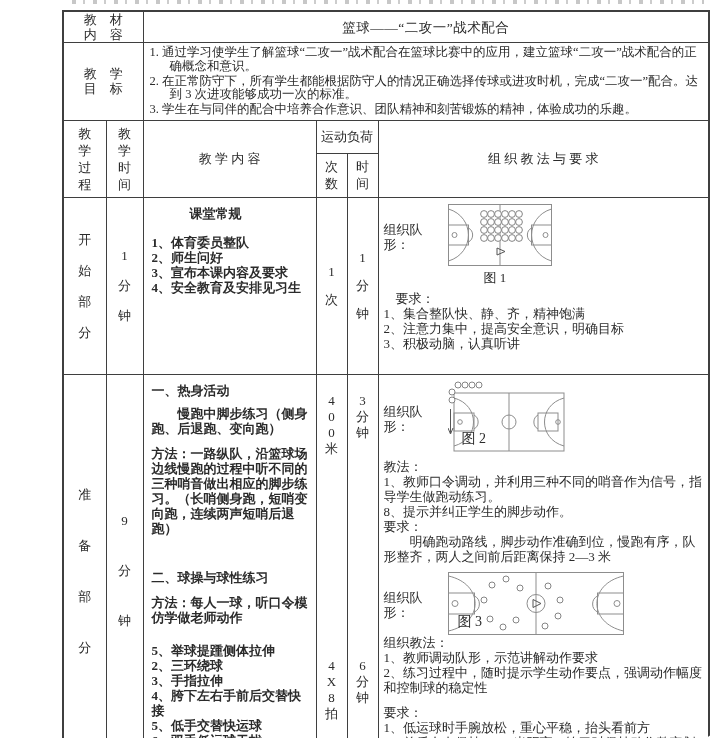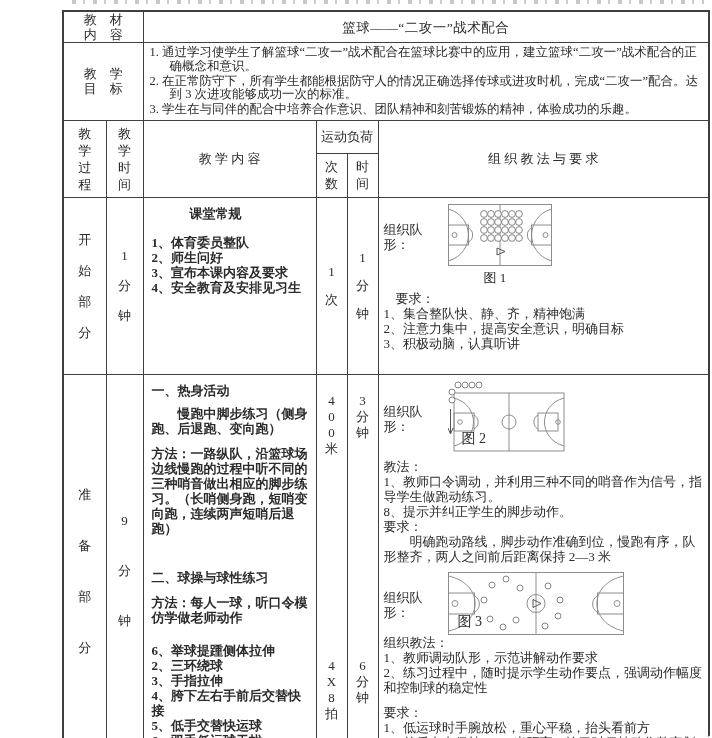--- a/index.html
+++ b/index.html
@@ -224,21 +224,21 @@
 钟</div>
       </td>
       <td>
         <div class="c-pad">
           <div>一、热身活动</div>
           <p class="indent2" style="margin:8px 0 10px 0">慢跑中脚步练习（侧身跑、后退跑、变向跑）</p>
           <p style="margin:10px 0 0 0">方法：一路纵队，沿篮球场边线慢跑的过程中听不同的三种哨音做出相应的脚步练习。（长哨侧身跑，短哨变向跑，连续两声短哨后退跑）</p>
           <div class="gap-block">二、球操与球性练习</div>
           <p style="margin:10px 0 18px 0">方法：每人一球，听口令模仿学做老师动作</p>
           <div style="margin-top:10px">
-            <div class="li">6、举球提踵侧体拉伸</div>
+            <div class="li">5、举球提踵侧体拉伸</div>
             <div class="li">2、三环绕球</div>
             <div class="li">3、手指拉伸</div>
             <div class="li">4、胯下左右手前后交替快接</div>
             <div class="li">5、低手交替快运球</div>
             <div class="li">6、双手低运球干扰</div>
           </div>
         </div>
       </td>
       <td>
         <div class="relbox">

